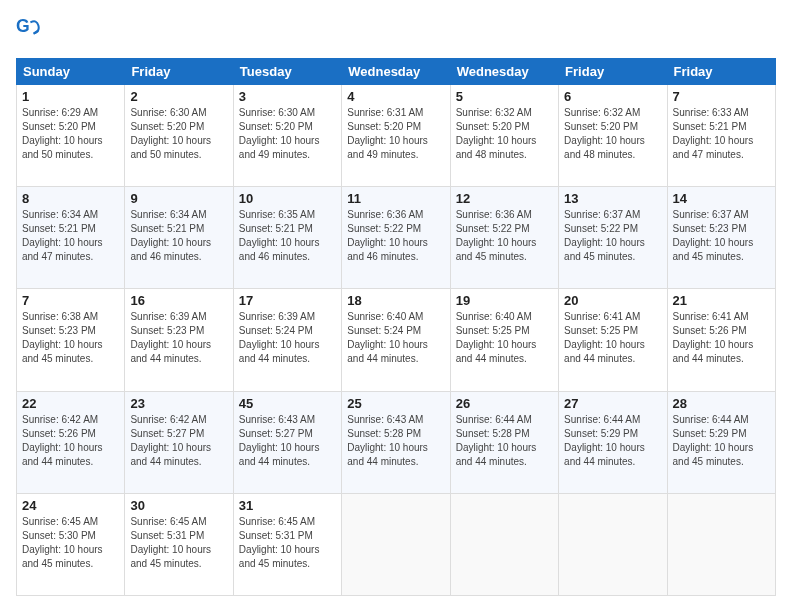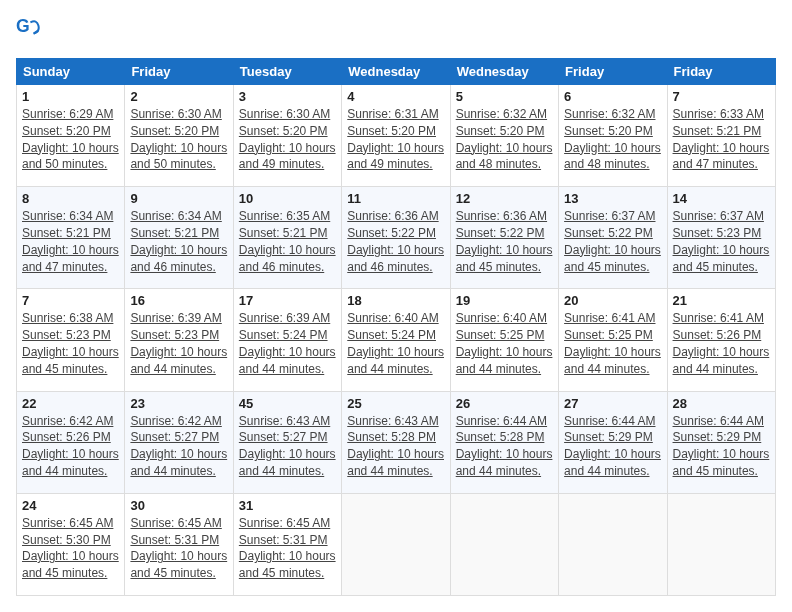--- a/index.html
+++ b/index.html
@@ -86,22 +86,21 @@
     .day-num {
       font-size: 13px;
       font-weight: bold;
       color: #222;
       display: block;
       margin-bottom: 2px;
     }
     .day-info {
       line-height: 1.4;
       color: #444;
-      font-size: 12px;
-      text-decoration: underline;
+      font-size: 10px;
     }
     .empty-cell {
       background: #f9f9f9 !important;
     }
     .last-row td {
       height: 68px;
     }
   </style>
 </head>
 <body>

